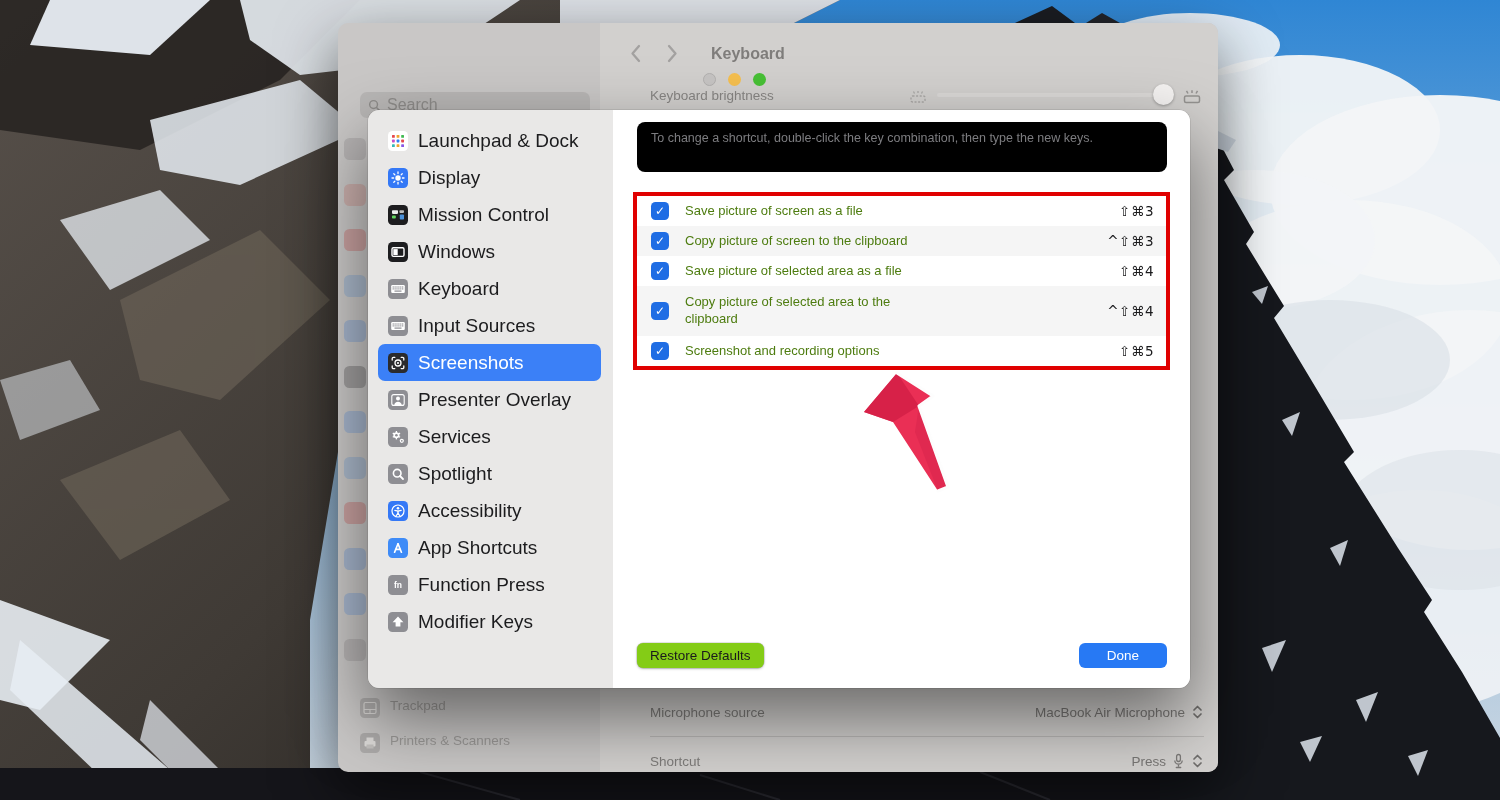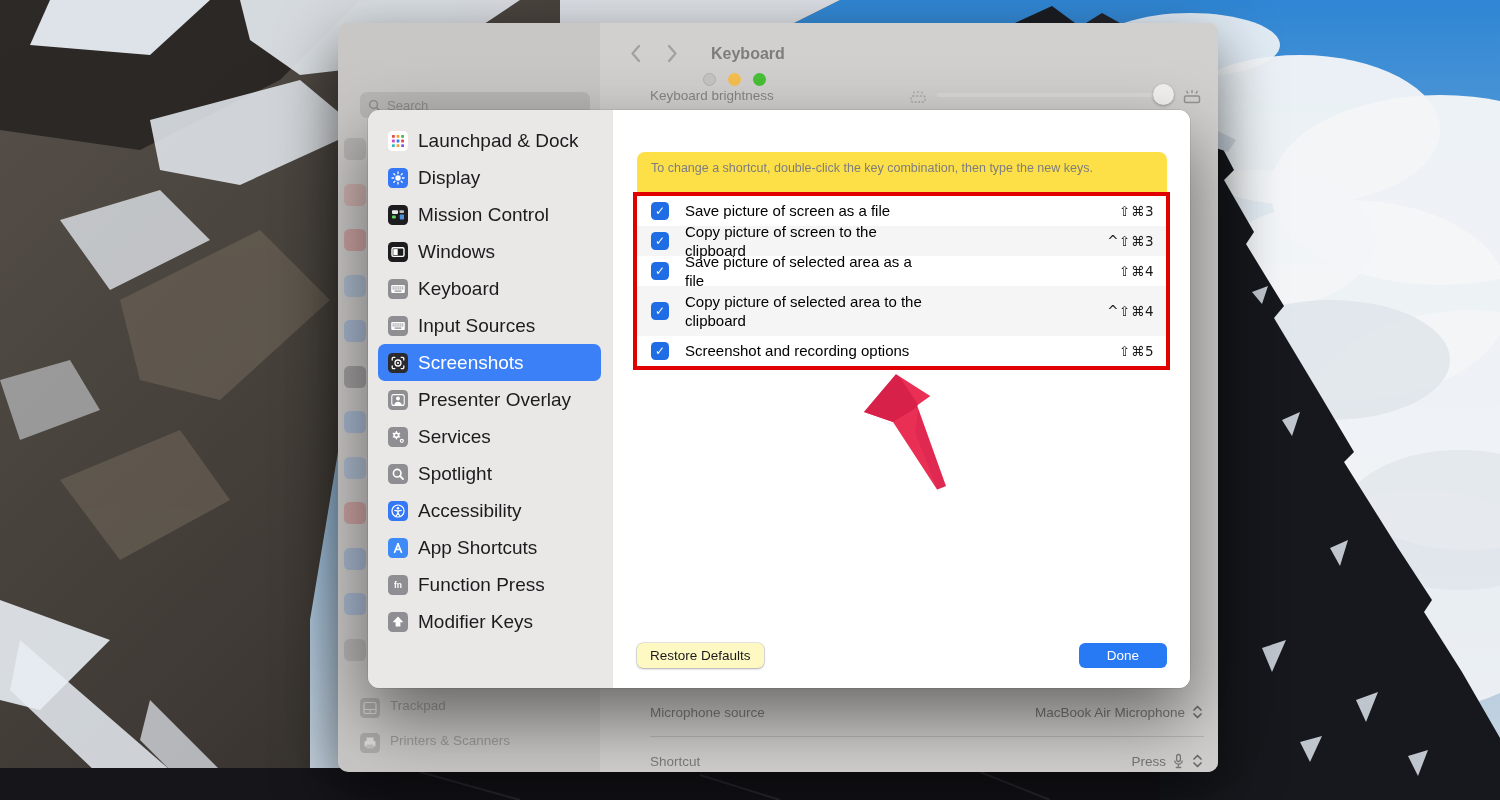--- a/index.html
+++ b/index.html
@@ -16,21 +16,21 @@
   .win-content { position:absolute; left:262px; top:0; right:0; bottom:0; background:#d2d0ce; }
   .traffic { position:absolute; top:50px; width:13px; height:13px; border-radius:50%; }
   .t-close { left:365px; background:#c6c4c3; border:1px solid #b2b0af; }
   .t-min   { left:390px; background:#f5bf4f; }
   .t-max   { left:415px; background:#47c035; }
 
   .search-box { position:absolute; left:360px; top:92px; width:230px; height:26px;
                 border-radius:7px; background:rgba(110,108,106,.18);
                 display:flex; align-items:center; gap:6px; padding:0 8px; }
   .search-box input { border:none; background:transparent; outline:none; width:180px;
-                      font-size:13px; color:#7f7d7b; font-family:inherit; }
+                      font-size:16px; color:#7f7d7b; font-family:inherit; }
   .search-box input::placeholder { color:#8d8b89; }
 
   .nav-chevrons { position:absolute; left:630px; top:44px; display:flex; gap:26px; align-items:center; }
   .win-title { position:absolute; left:711px; top:45px; font-size:16px; font-weight:700; color:#7f7d7b; }
 
   .bright-row { position:absolute; left:650px; top:83px; width:554px; height:24px;
                 display:flex; align-items:center; }
   .bright-label { font-size:13.5px; color:#878583; }
   .slider-wrap { margin-left:auto; display:flex; align-items:center; gap:8px; }
   .slider-track { position:relative; width:235px; height:4px; border-radius:2px; background:#dbd9d7; }
@@ -55,38 +55,38 @@
   .sheet-side { width:245px; background:#e9e8e7; padding-top:12px; flex:none; }
   .side-item { height:37px; margin:0 12px 0 10px; padding-left:10px; border-radius:7px;
                display:flex; align-items:center; gap:10px; cursor:default; }
   .side-item .lbl { font-size:19px; color:#1c1c1e; white-space:nowrap; }
   .side-item.sel { background:#3b80f7; }
   .side-item.sel .lbl { color:#fff; font-weight:500; }
   .icon { width:20px; height:20px; flex:none; display:inline-block; }
   .icon svg { width:20px; height:20px; display:block; }
 
   .sheet-main { flex:1; background:#fff; position:relative; }
-  .instructions { position:absolute; left:24px; top:42px; width:530px; height:50px;
-                  background:#fde047; border-radius:8px; padding:8px 14px;
+  .instructions { position:absolute; left:24px; top:12px; width:530px; height:50px;
+                  background:#000000; border-radius:8px; padding:8px 14px;
                   font-size:12.5px; line-height:1.38; color:#7d7d80; }
   .redbox { position:absolute; left:20px; top:82px; width:537px; border:4px solid #e00000; }
   .sc-row { display:flex; align-items:center; padding:0 12px 0 14px; background:#fff; }
   .sc-row.alt { background:#f5f5f5; }
-  .sc-row .lbl { margin-left:16px; font-size:15px; color:#000000; max-width:248px; line-height:1.3; }
+  .sc-row .lbl { margin-left:16px; font-size:13px; color:#4d7c0f; max-width:248px; line-height:1.3; }
   .sc-row .keys { margin-left:auto; font-size:13.5px; color:#1a1a1c;
                   font-family:"DejaVu Sans","Liberation Sans",sans-serif; letter-spacing:.5px; }
   .checkbox { width:18px; height:18px; border-radius:4.5px; background:#1f6de4; flex:none;
               display:flex; align-items:center; justify-content:center; }
   .checkbox::after { content:"✓"; color:#fff; font-size:12px; font-weight:700; line-height:1; }
 
   .sheet-footer { position:absolute; left:24px; right:23px; bottom:20px; height:25px;
                   display:flex; align-items:center; }
   .btn { height:25px; border-radius:6px; border:none; font-size:13.5px;
          font-family:inherit; display:flex; align-items:center; justify-content:center; cursor:default; }
-  .btn-restore { background:#fef9c3; color:#1a1a1c; padding:0 13px;
+  .btn-restore { background:#84cc16; color:#1a1a1c; padding:0 13px;
                  box-shadow:0 0 0 .5px rgba(0,0,0,.18), 0 1px 2.5px rgba(0,0,0,.25); }
   .btn-done { margin-left:auto; background:#2779f4; color:#fff; width:88px; font-weight:500; }
 
   .arrow-annot { position:absolute; left:845px; top:366px; width:120px; height:135px; }
 </style>
 </head>
 <body>
 
 <svg class="photo" viewBox="0 0 1500 800" preserveAspectRatio="none">
   <defs>

